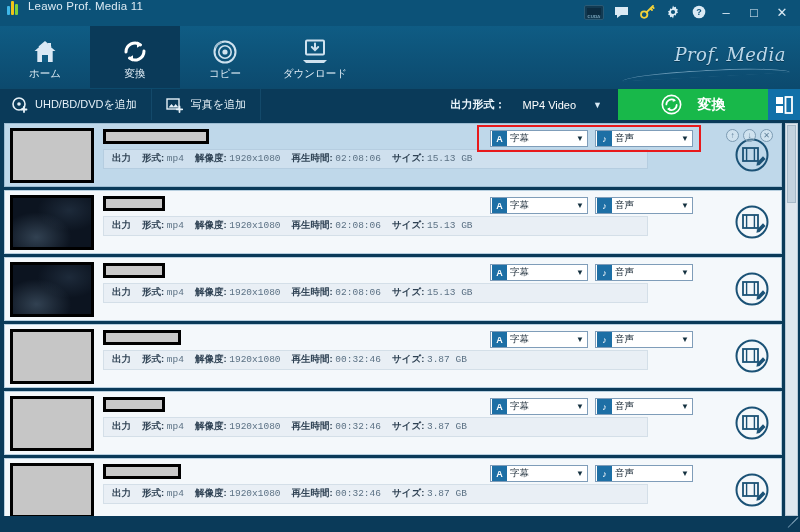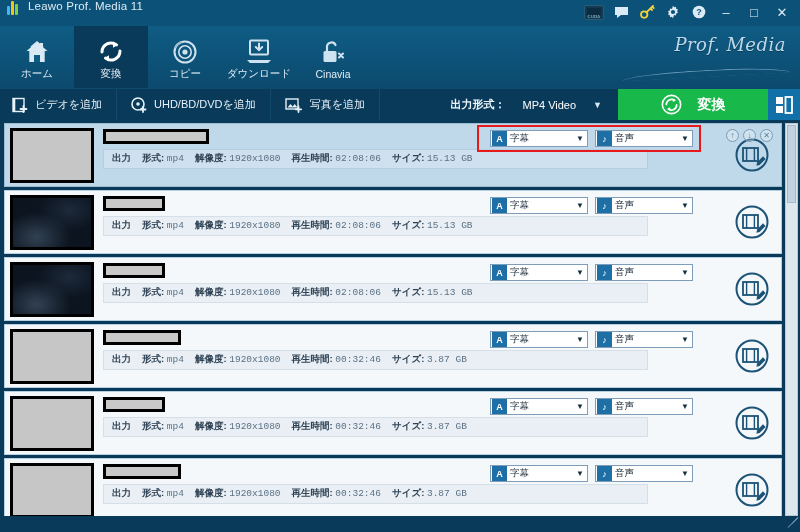--- a/index.html
+++ b/index.html
@@ -63,29 +63,29 @@
     display:flex; align-items:center; justify-content:center; }
 
   
   .navbar {
     height: 62px; flex: 0 0 62px;
     display: flex; align-items: stretch;
     position: relative;
     background: linear-gradient(180deg,#0f5c84 0%,#0c4a6e 100%);
   }
   .nav-tab {
-    width: 74px; display: flex; flex-direction: column;
+    width: 90px; display: flex; flex-direction: column;
     align-items: center; justify-content: center; gap: 3px;
     color: #cfe3f0; cursor: default;
   }
   .nav-tab.active { background: #0a3a59; }
   .nav-tab .nav-ico { height: 30px; display: flex; align-items: flex-end; }
   .nav-tab .nav-lbl { font-size: 10.5px; color: #e2eef7; }
   .brand {
-    position: absolute; right: 14px; top: 8px;
+    position: absolute; right: 14px; top: 18px;
     color: #bcd8ea; font-family: "DejaVu Serif", serif;
     font-style: italic; font-size: 18px; letter-spacing: .5px;
     text-shadow: 0 1px 0 rgba(0,0,0,.3);
   }
   .brand-line {
     position: absolute; right: 10px; top: 44px; width: 168px; height: 7px;
     border-top: 1px solid rgba(175,210,232,.55);
     border-radius: 50%/ 100% 100% 0 0;
     transform: rotate(-3deg);
   }
@@ -320,45 +320,27 @@
       <div class="nav-ico">
         <svg width="28" height="25" viewBox="0 0 28 25">
             <rect x="5" y="1.5" width="18" height="14" rx="1" fill="none" stroke="#cfe2ef" stroke-width="2"></rect>
             <path d="M14 4.5v6M10.8 8l3.2 3.2L17.2 8" stroke="#cfe2ef" stroke-width="2" fill="none" stroke-linecap="round"></path>
             <path d="M2 21h24l-3 3H5z" fill="#cfe2ef"></path>
           </svg>
       </div>
       <div class="nav-lbl">ダウンロード</div>
     </div>
 
-    <div class="nav-tab">
-      <div class="nav-ico">
-        <svg width="26" height="25" viewBox="0 0 26 25">
-            <path d="M7 11V7.5A4.5 4.5 0 0 1 15.5 5" stroke="#cfe2ef" stroke-width="2.2" fill="none" stroke-linecap="round"></path>
-            <rect x="3.5" y="11" width="13" height="11" rx="1.5" fill="#cfe2ef"></rect>
-            <path d="M19 13.5l4 4m0-4l-4 4" stroke="#cfe2ef" stroke-width="2" stroke-linecap="round"></path>
-          </svg>
-      </div>
-      <div class="nav-lbl">Cinavia</div>
-    </div>
 
     <div class="brand">Prof. Media</div>
     <div class="brand-line"></div>
   </div>
 
   <div class="toolbar">
 
-    <div class="tool-item">
-      <svg width="16" height="16" viewBox="0 0 16 16">
-          <rect x="1" y="1.5" width="11" height="13" fill="none" stroke="#e6f1f8" stroke-width="1.4"></rect>
-          <rect x="1" y="1.5" width="2.3" height="13" fill="#e6f1f8"></rect>
-          <path d="M11.5 9v6M8.5 12h6" stroke="#e6f1f8" stroke-width="1.8" stroke-linecap="round"></path>
-        </svg>
-      <span>ビデオを追加</span>
-    </div>
 
     <div class="tool-item">
       <svg width="16" height="16" viewBox="0 0 16 16">
           <circle cx="7" cy="7" r="6" fill="none" stroke="#e6f1f8" stroke-width="1.6"></circle>
           <circle cx="7" cy="7" r="1.8" fill="#e6f1f8"></circle>
           <path d="M12 10v5M9.5 12.5h5" stroke="#e6f1f8" stroke-width="1.8" stroke-linecap="round"></path>
         </svg>
       <span>UHD/BD/DVDを追加</span>
     </div>
 

